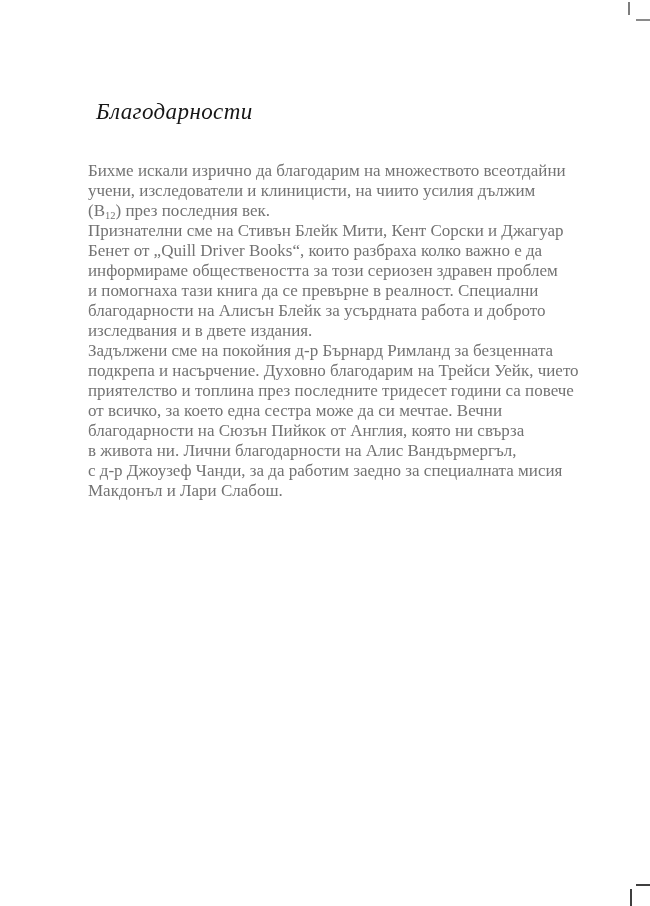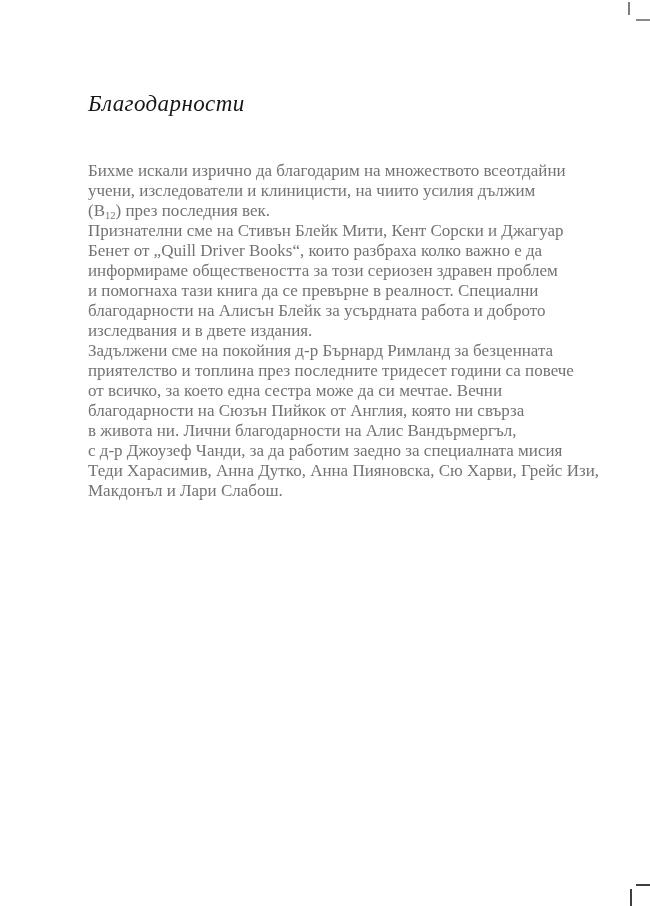--- a/index.html
+++ b/index.html
@@ -18,21 +18,21 @@
   }
   .chapter-title {
     position: absolute;
     left: 88px;
     top: 91px;
     font-size: 23px;
     font-style: italic;
     font-weight: normal;
     letter-spacing: 0.4px;
     color: #171717;
-    margin: 0;
+    margin: 8px;
   }
   .body-text {
     position: absolute;
     left: 88px;
     top: 161px;
     width: 512px;
   }
   .body-line {
     height: 20px;
     line-height: 20px;
@@ -66,26 +66,26 @@
     <div class="body-line">Бихме искали изрично да благодарим на множеството всеотдайни</div>
     <div class="body-line">учени, изследователи и клиницисти, на чиито усилия дължим</div>
     <div class="body-line"><span>(B</span><span class="b12-sub">12</span><span>) през последния век.</span></div>
     <div class="body-line">Признателни сме на Стивън Блейк Мити, Кент Сорски и Джагуар</div>
     <div class="body-line">Бенет от „Quill Driver Books“, които разбраха колко важно е да</div>
     <div class="body-line">информираме обществеността за този сериозен здравен проблем</div>
     <div class="body-line">и помогнаха тази книга да се превърне в реалност. Специални</div>
     <div class="body-line">благодарности на Алисън Блейк за усърдната работа и доброто</div>
     <div class="body-line">изследвания и в двете издания.</div>
     <div class="body-line">Задължени сме на покойния д-р Бърнард Римланд за безценната</div>
+    <div class="body-line">подкрепа и насърчение. Духовно благодарим на Трейси Уейк, чието</div>
     <div class="body-line">приятелство и топлина през последните тридесет години са повече</div>
     <div class="body-line">от всичко, за което една сестра може да си мечтае. Вечни</div>
     <div class="body-line">благодарности на Сюзън Пийкок от Англия, която ни свърза</div>
     <div class="body-line">в живота ни. Лични благодарности на Алис Вандърмергъл,</div>
     <div class="body-line">с д-р Джоузеф Чанди, за да работим заедно за специалната мисия</div>
-    <div class="body-line">Теди Харасимив, Анна Дутко, Анна Пияновска, Сю Харви, Грейс Изи,</div>
     <div class="body-line">Макдонъл и Лари Слабош.</div>
   </div>
 
   <div class="crop-mark tr-vert"></div>
   <div class="crop-mark tr-horiz"></div>
   <div class="crop-mark br-horiz"></div>
   <div class="crop-mark br-vert"></div>
 
 </div>
 

